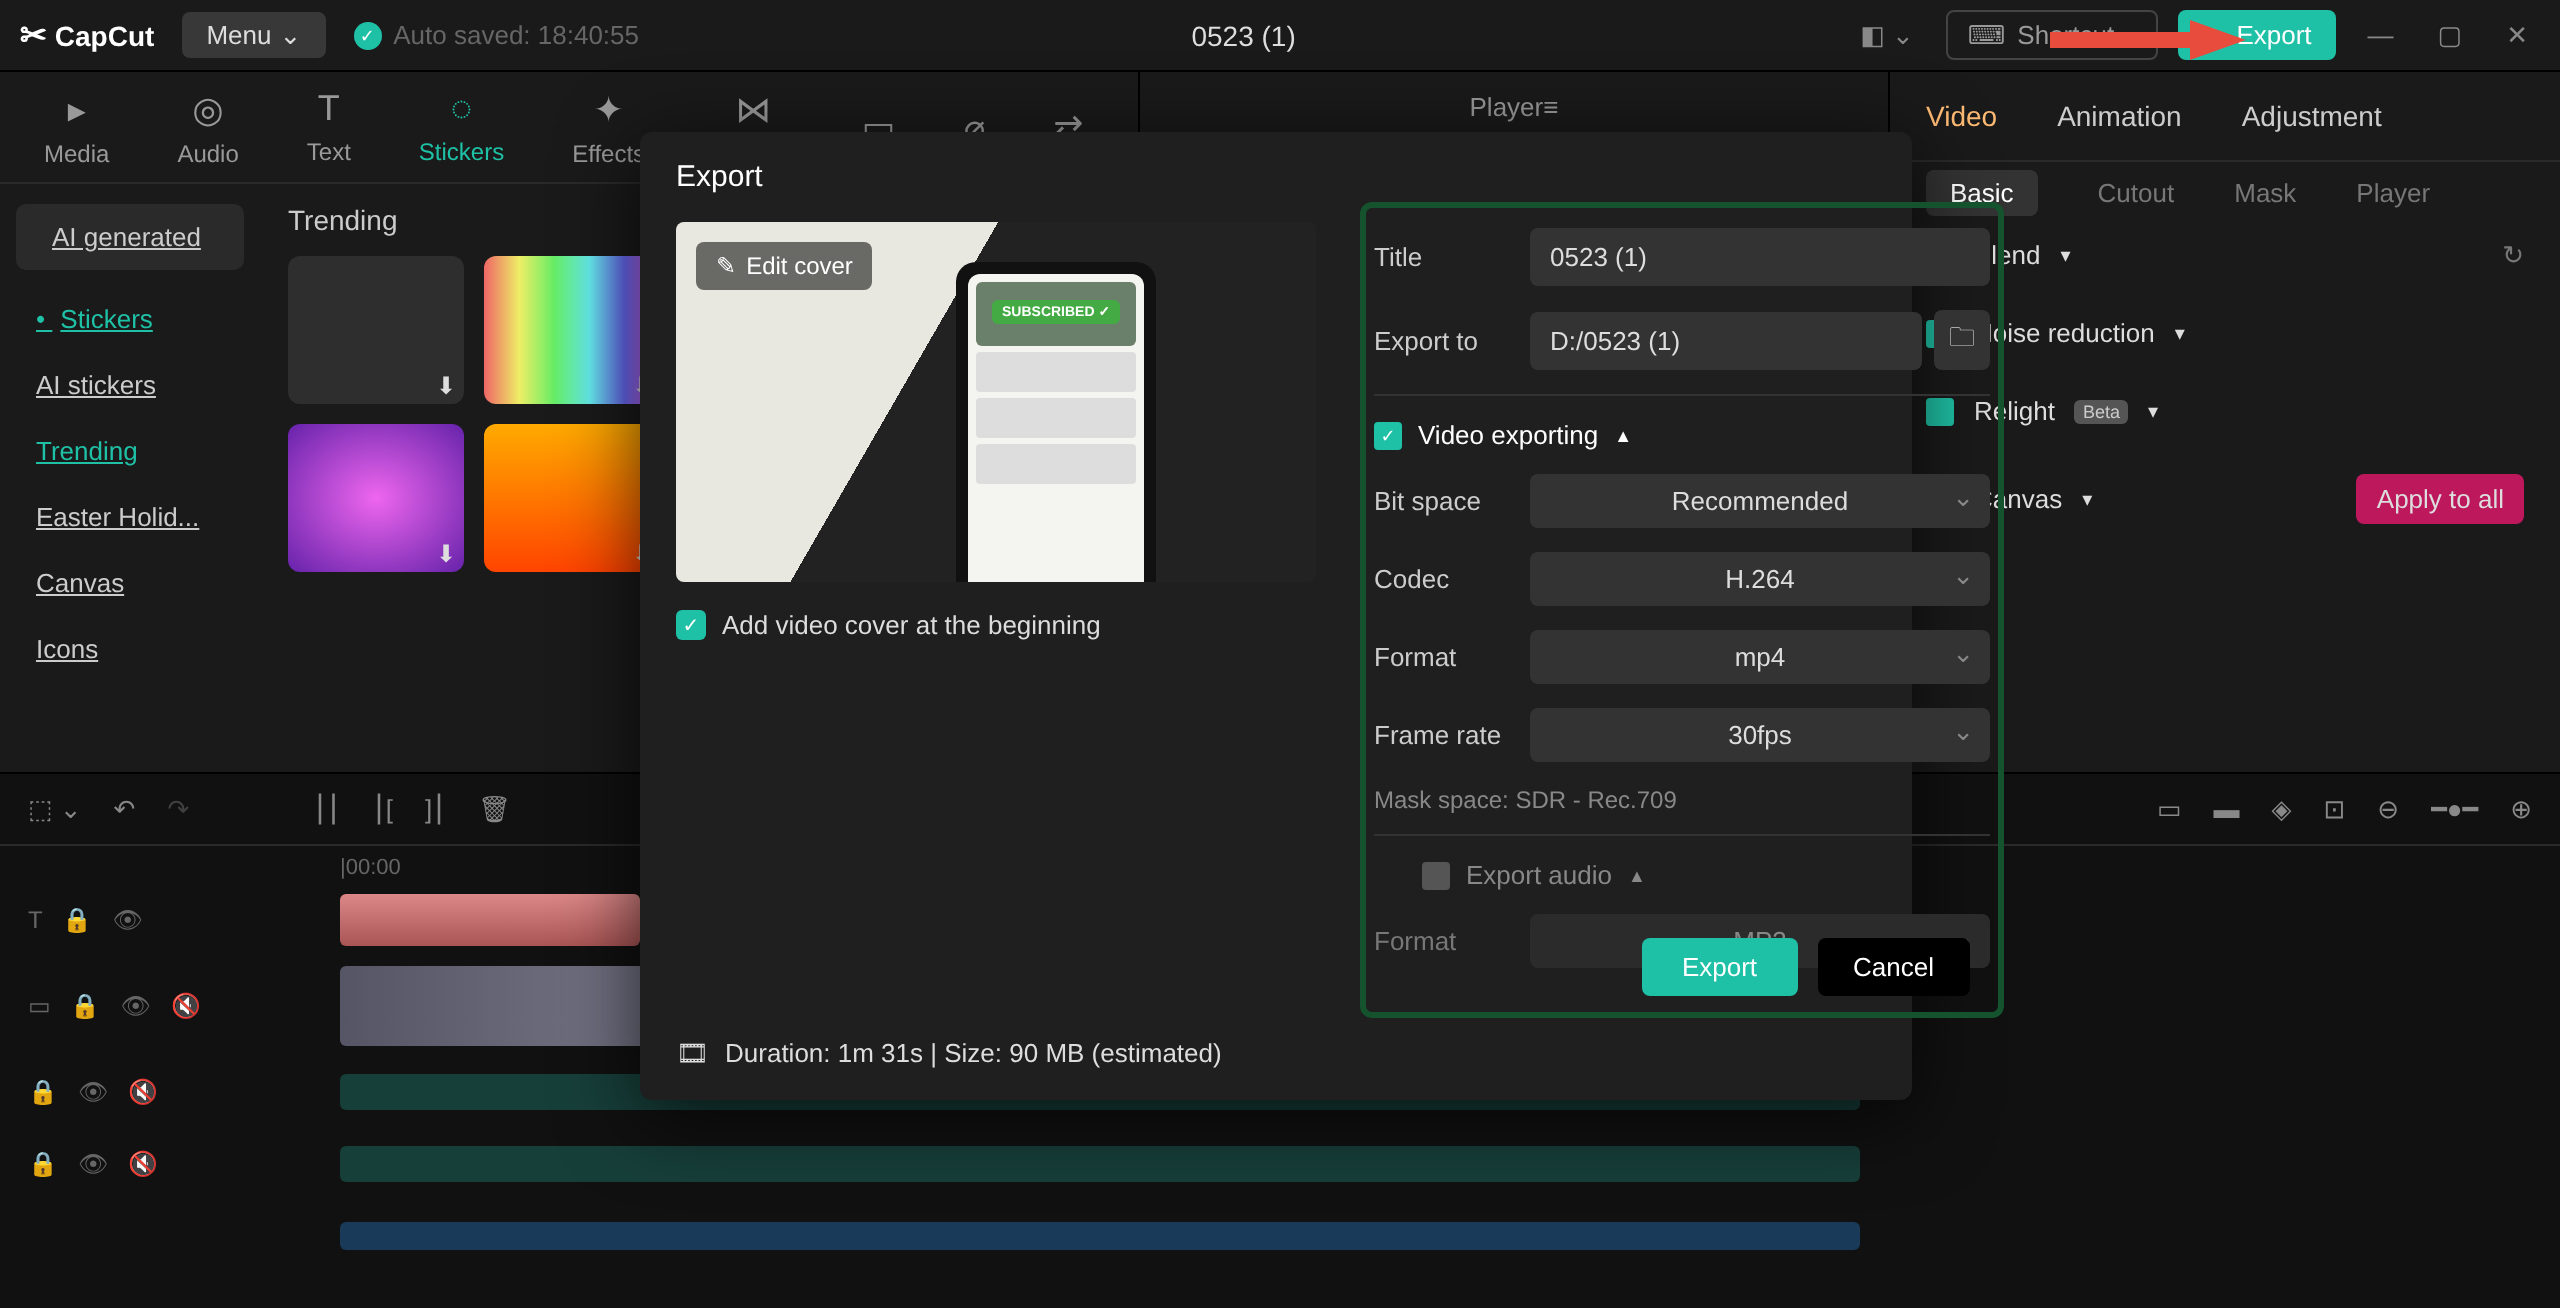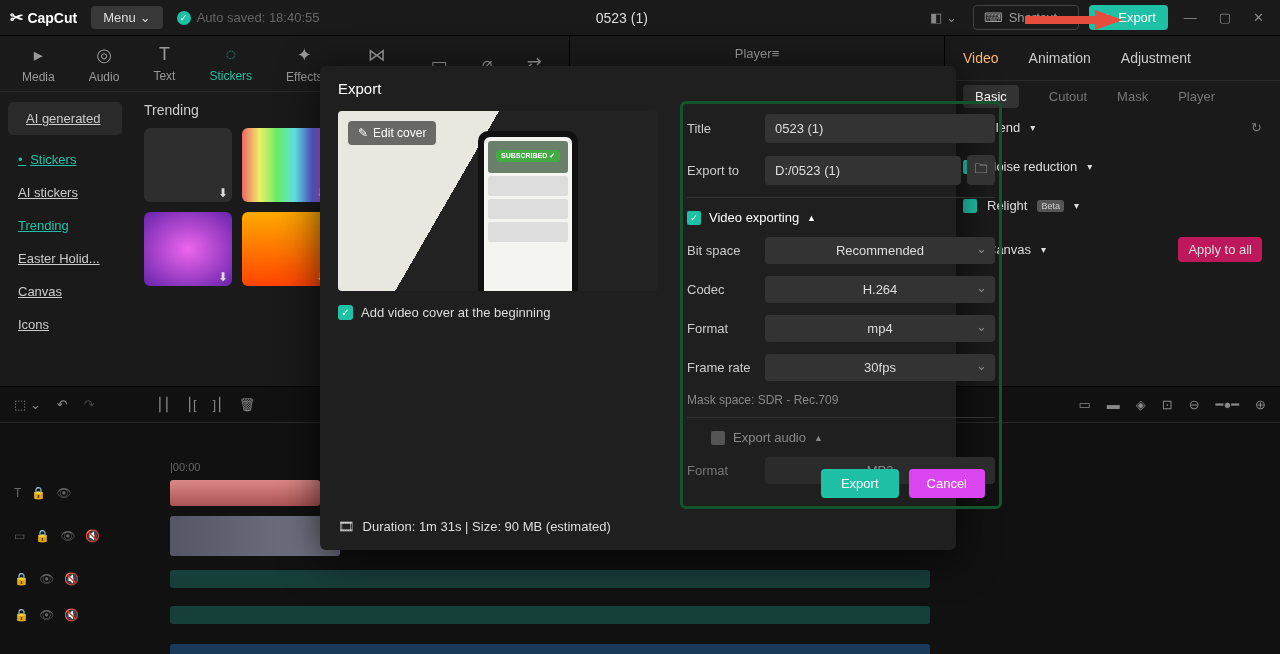--- a/index.html
+++ b/index.html
@@ -46,21 +46,21 @@
 .sub-tabs span.active { background: #333; color: #fff; padding: 4px 12px; border-radius: 4px; margin-top: -4px; }
 .prop-row { display: flex; align-items: center; padding: 12px 18px; gap: 10px; color: #ddd; font-size: 13px; }
 .prop-row .chk { width: 14px; height: 14px; background: #1fc1a6; border-radius: 2px; }
 .badge-beta { background: #555; color: #ccc; font-size: 9px; padding: 1px 4px; border-radius: 3px; }
 .apply-all { margin-left: auto; background: #be185d; padding: 5px 10px; border-radius: 4px; }
 
 
 .timeline { background: #111; height: 268px; border-top: 1px solid #000; }
 .tl-toolbar { height: 36px; display: flex; align-items: center; padding: 0 14px; gap: 16px; border-bottom: 1px solid #2a2a2a; }
 .tl-tool { color: #888; }
-.tl-ruler { height: 22px; padding-left: 170px; color: #666; font-size: 11px; display: flex; align-items: center; gap: 700px; margin-top: 33px; }
+.tl-ruler { height: 22px; padding-left: 170px; color: #666; font-size: 11px; display: flex; align-items: center; gap: 700px; }
 .tl-tracks { padding-left: 14px; }
 .tl-track { display: flex; align-items: center; height: 30px; margin-bottom: 6px; }
 .tl-track-ctrls { width: 100px; display: flex; gap: 10px; color: #666; font-size: 12px; }
 .clip-strip { margin-left: 56px; height: 26px; background: #3a3a3a; width: 150px; border-radius: 3px; }
 .clip-strip.orange { background: linear-gradient(180deg,#d88,#a55); }
 .clip-strip.thumbs { background: linear-gradient(90deg,#556,#667,#778); height: 40px; }
 .clip-strip.audio { background: #173f3a; width: 760px; height: 18px; }
 .clip-strip.blue { background: #1a3a5a; width: 760px; height: 14px; }
 
 
@@ -86,21 +86,21 @@
 .s-section { display: flex; align-items: center; gap: 8px; color: #fff; font-weight: 500; margin-bottom: 12px; font-size: 13px; }
 .s-section .chkbox { width: 14px; height: 14px; background: #1fc1a6; border-radius: 2px; display: flex; align-items: center; justify-content: center; font-size: 9px; color: #fff; }
 .s-section.off .chkbox { background: #555; }
 .s-select { flex: 1; background: #333; color: #ddd; padding: 6px 10px; border-radius: 4px; font-size: 13px; text-align: center; position: relative; }
 .s-select::after { content: "⌄"; position: absolute; right: 8px; top: 4px; color: #888; }
 .s-note { color: #888; font-size: 12px; margin-bottom: 10px; }
 .modal-footer { display: flex; align-items: center; margin-top: 18px; }
 .duration-info { display: flex; align-items: center; gap: 8px; color: #ddd; }
 .footer-btns { margin-left: auto; display: flex; gap: 10px; }
 .btn-export { background: #1fc1a6; color: #fff; padding: 7px 20px; border-radius: 4px; font-weight: 500; }
-.btn-cancel { background: #d946ef; color: #fff; padding: 7px 18px; border-radius: 4px; font-weight: 500; }
+.btn-cancel { background: #000000; color: #fff; padding: 7px 18px; border-radius: 4px; font-weight: 500; }
 .s-section.off { color: #888; margin-left: 24px; }
 .s-row.off .s-label { color: #777; }
 .s-row.off .s-select { color: #888; background: #2b2b2b; }
 </style>
 </head>
 <body>
 
 <div class="titlebar">
   <div class="logo">
     <span class="logo-icon">✂</span>

